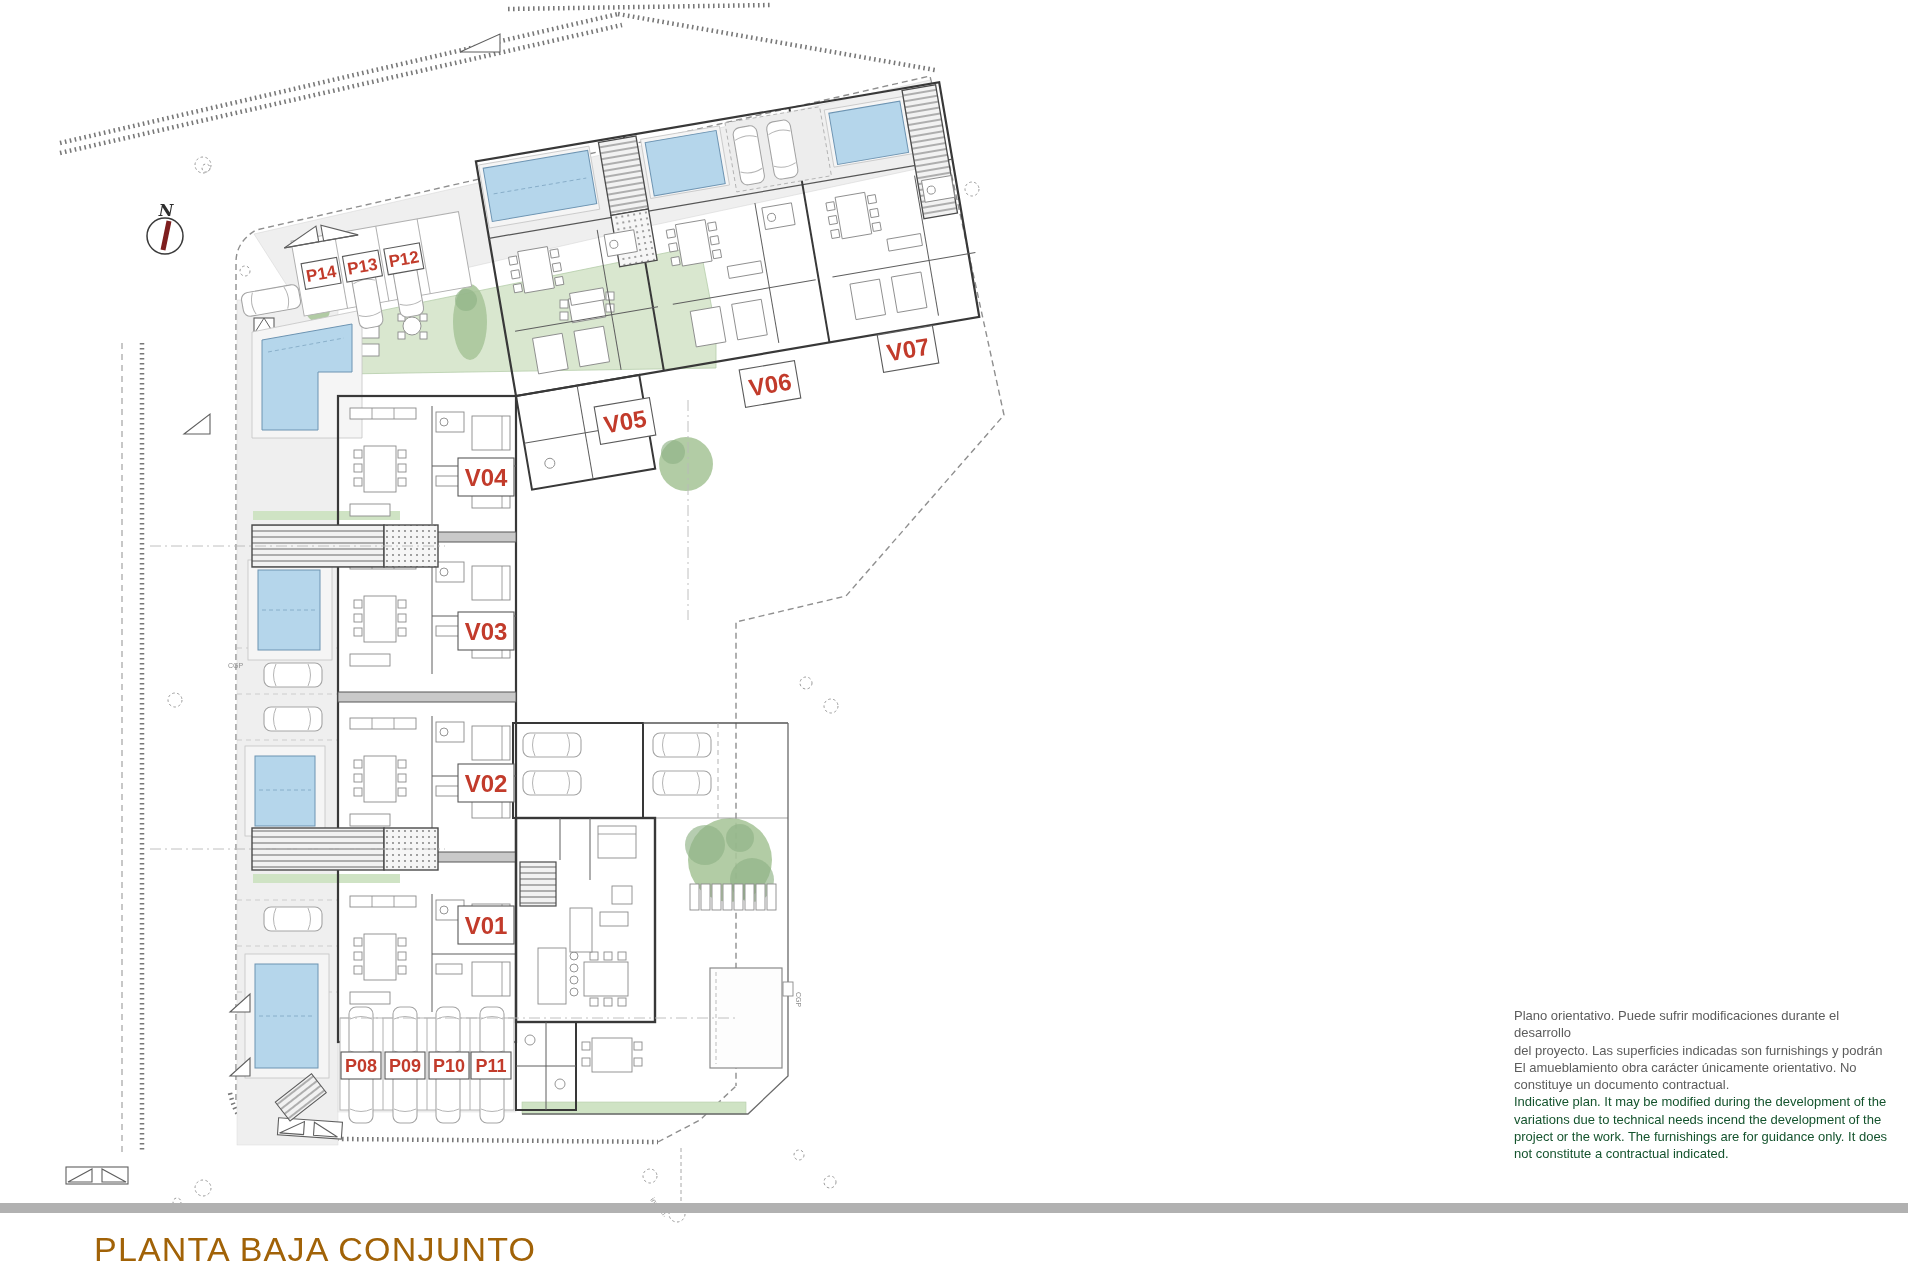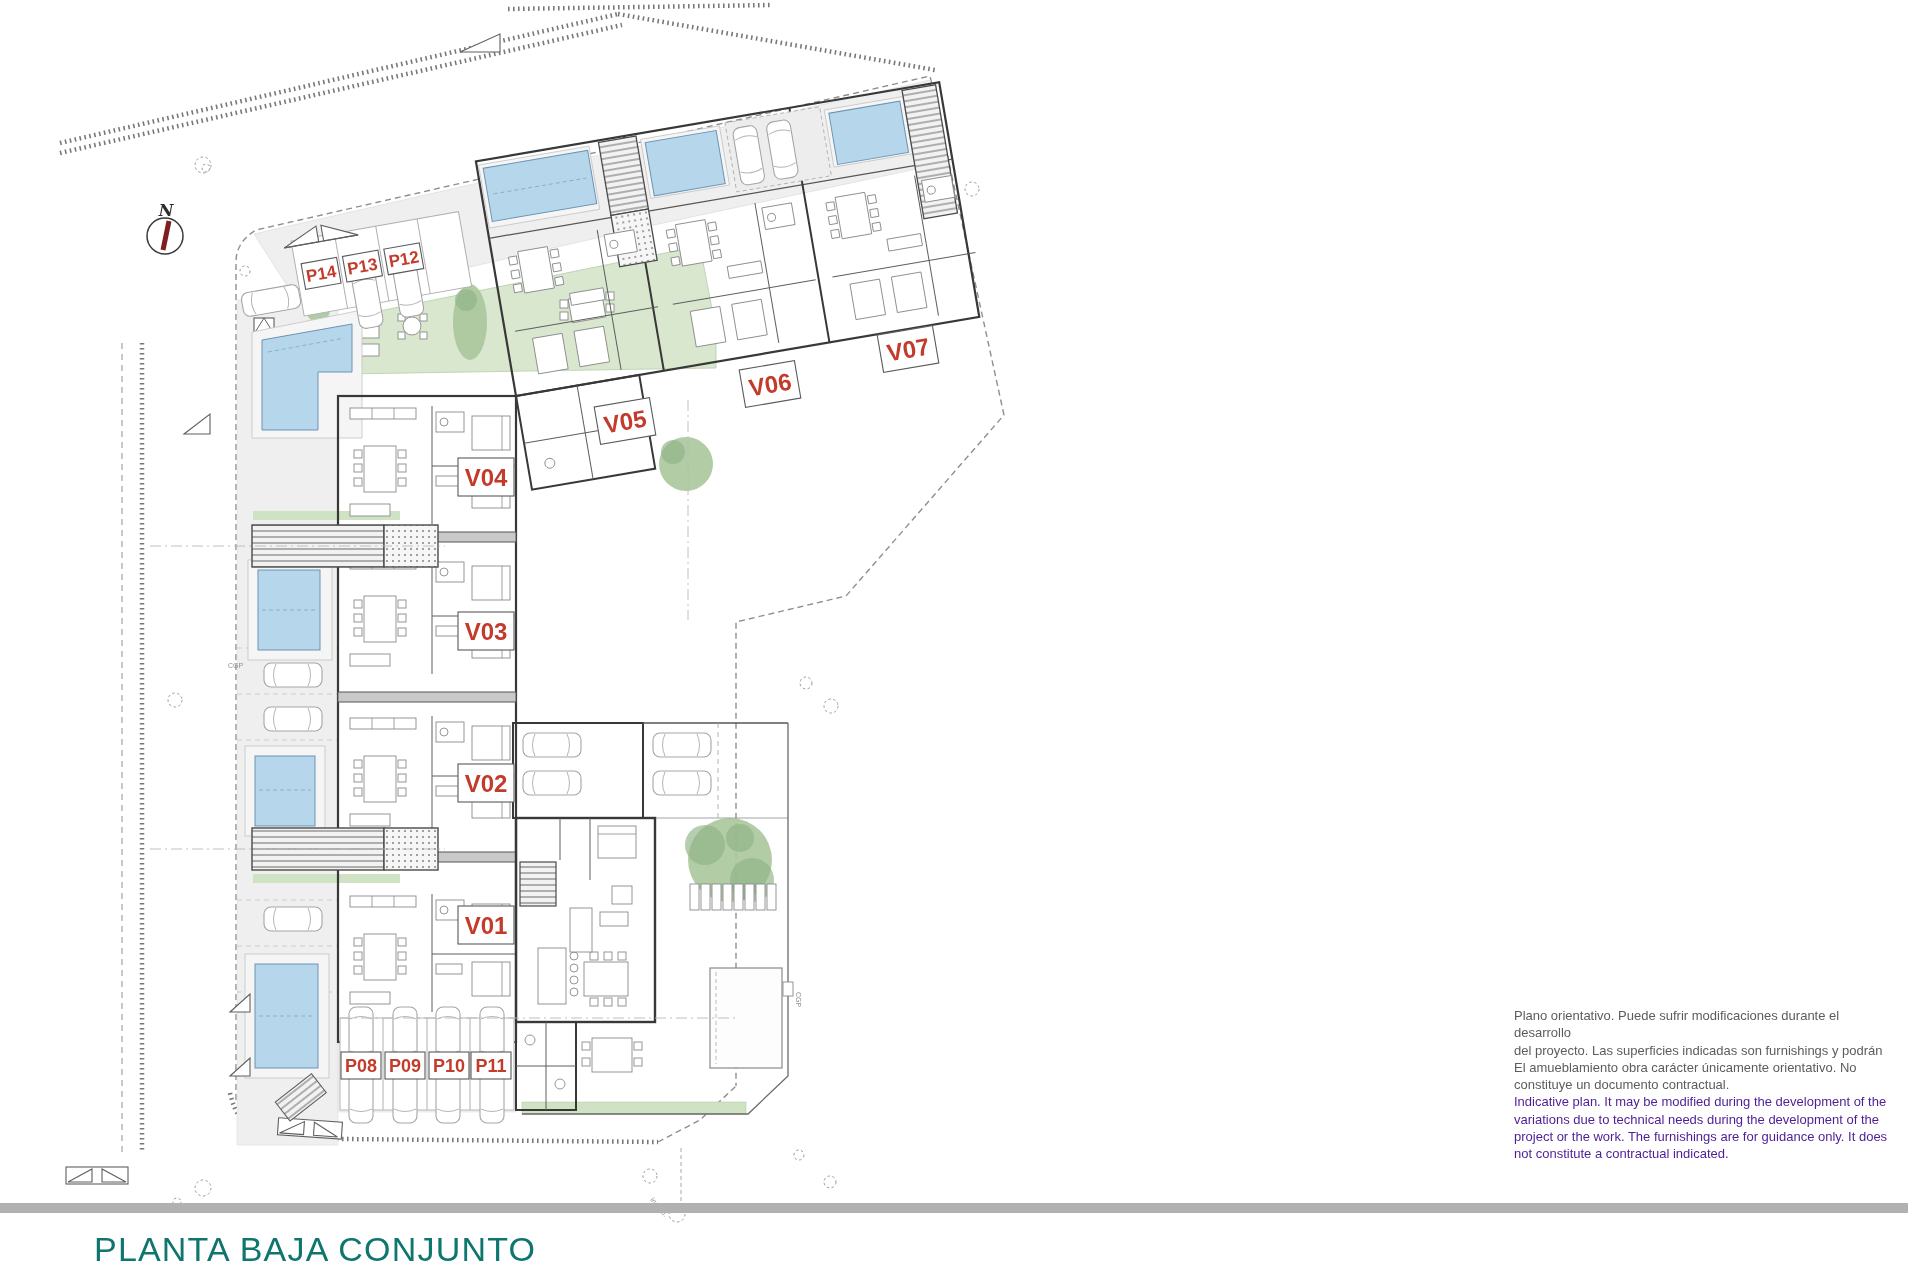--- a/index.html
+++ b/index.html
@@ -18,24 +18,24 @@
   .road{fill:none;stroke:#787878;stroke-width:4.5;stroke-dasharray:1.6 3.4;}
   .dim{fill:none;stroke:#b9b9b9;stroke-width:0.9;stroke-dasharray:11 4 2 4;}
   .mh{fill:none;stroke:#9a9a9a;stroke-width:1;stroke-dasharray:2.5 2.5;}
   .gate{fill:#ffffff;stroke:#5f5f5f;stroke-width:1.1;}
   .green{fill:#d9e7cf;stroke:#b5cdaa;stroke-width:0.8;}
   .tree{fill:#aac79b;opacity:0.9;}
   .tree2{fill:#8fb285;opacity:0.65;}
   .tinytxt{fill:#8d8d8d;font-size:7px;font-family:"Liberation Sans",sans-serif;}
   .graybar{position:absolute;left:0;top:1203px;width:1908px;height:10px;background:#b1b1b1;}
   .pagetitle{position:absolute;left:94px;top:1230px;font-size:34px;letter-spacing:1.2px;
-             color:#0f766e;white-space:nowrap;}
+             color:#a16207;white-space:nowrap;}
   .disclaimer{position:absolute;left:1514px;top:1007px;width:374px;font-size:13px;line-height:17.3px;}
   .disclaimer .es{color:#5c5c5c;}
-  .disclaimer .en{color:#4c1d95;}
+  .disclaimer .en{color:#14532d;}
 </style>
 </head>
 <body>
 
 <div class="stage">
 
 <svg class="plan-svg" width="1920" height="1280" viewBox="0 0 1920 1280">
   <defs>
     <symbol id="carH" viewBox="0 0 60 26">
       <rect x="1" y="1" width="58" height="24" rx="7" class="car"></rect>
@@ -445,18 +445,18 @@
 <div class="graybar"></div>
 
 <div class="pagetitle">PLANTA BAJA CONJUNTO</div>
 
 <div class="disclaimer">
   <div class="es">Plano orientativo. Puede sufrir modificaciones durante el desarrollo</div>
   <div class="es">del proyecto. Las superficies indicadas son furnishings y podrán</div>
   <div class="es">El amueblamiento obra carácter únicamente orientativo. No</div>
   <div class="es">constituye un documento contractual.</div>
   <div class="en">Indicative plan. It may be modified during the development of the</div>
-  <div class="en">variations due to technical needs during the development of the</div>
+  <div class="en">variations due to technical needs incend the development of the</div>
   <div class="en">project or the work. The furnishings are for guidance only. It does</div>
   <div class="en">not constitute a contractual indicated.</div>
 </div>
 
 </div>
 
 </body></html>

